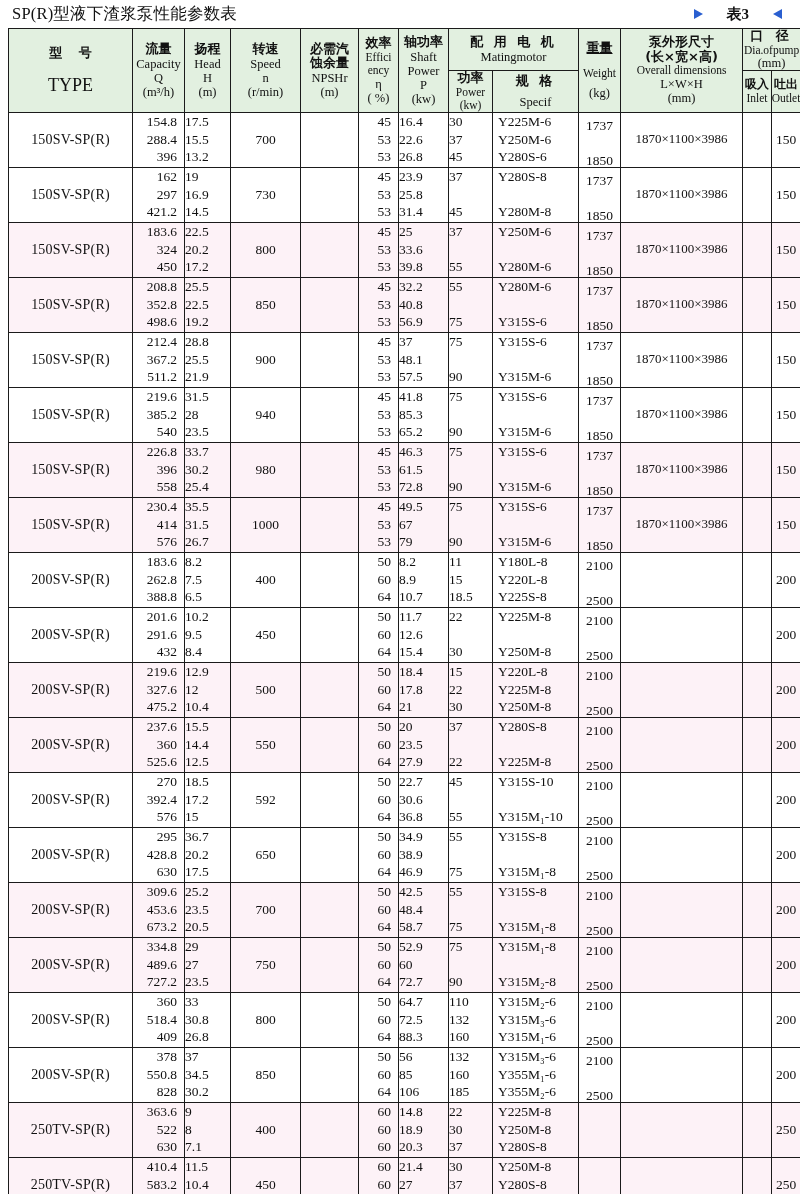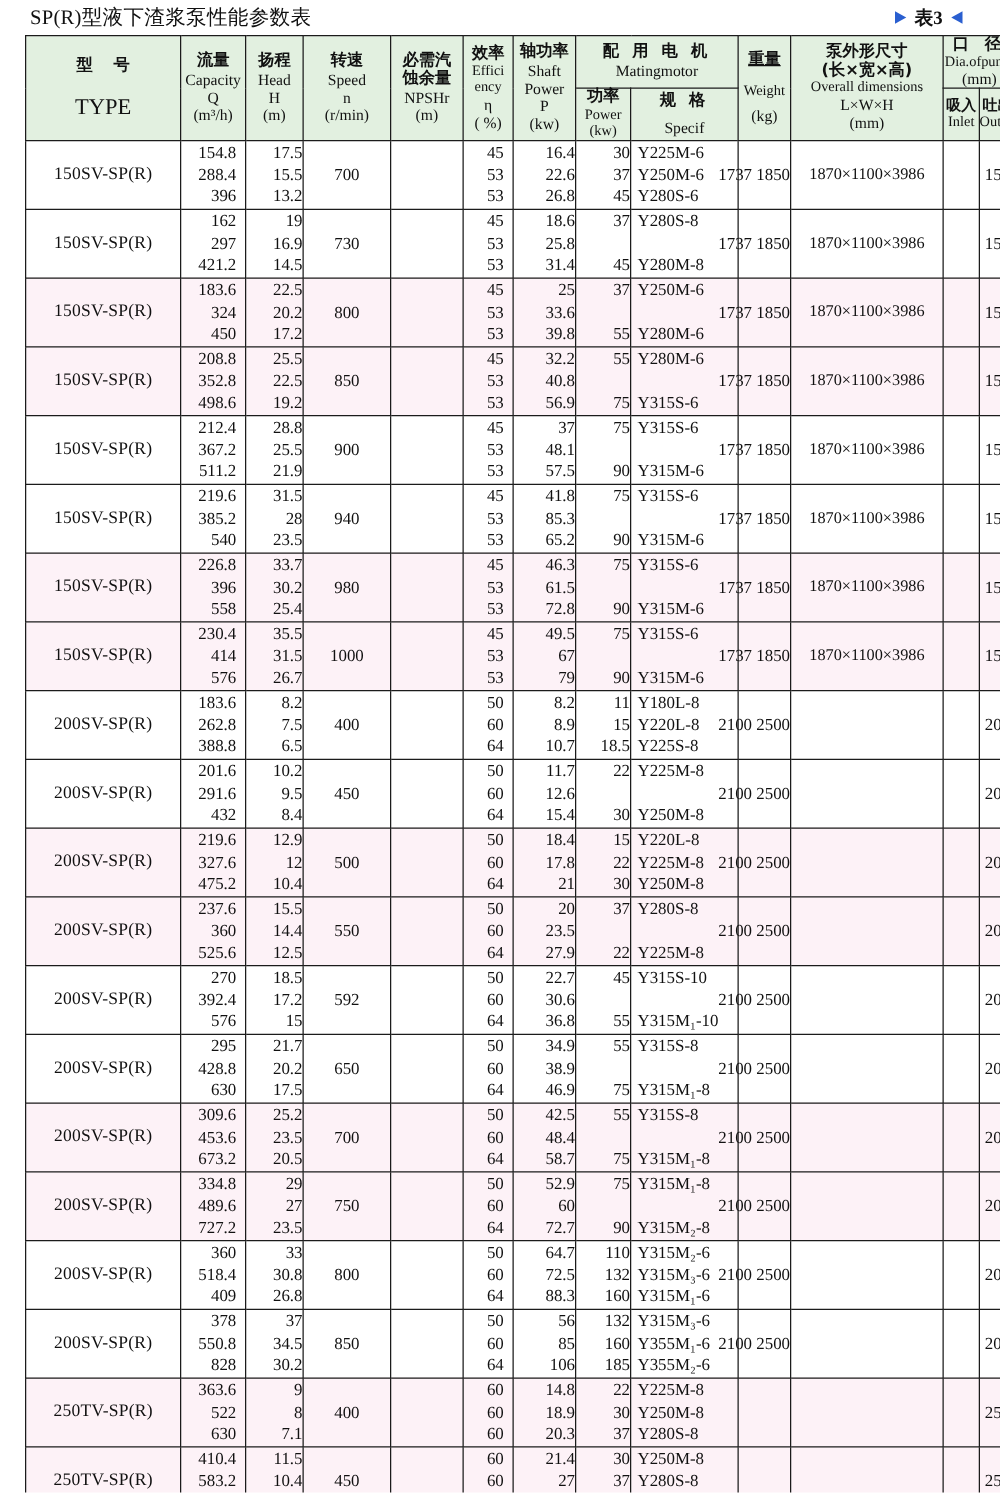--- a/index.html
+++ b/index.html
@@ -3,33 +3,33 @@
 <meta charset="utf-8">
 <style>
   html,body{margin:0;padding:0;}
   body{
     width:800px;height:1194px;
     background:#ffffff;
     font-family:"Liberation Serif","DejaVu Serif",serif;
     color:#111;
     overflow:hidden;
   }
-  .page{position:relative;width:800px;height:1194px;box-sizing:border-box;padding:0 20px;}
+  .page{position:relative;width:800px;height:1194px;box-sizing:border-box;padding:0 8px;}
 
   
   .titlebar{
     position:relative;height:28px;
     display:flex;align-items:center;justify-content:space-between;
     padding:0 2px 0 4px;box-sizing:border-box;
   }
   .doc-title{
     font-size:16.5px;letter-spacing:.2px;white-space:nowrap;
     font-family:"Liberation Serif","DejaVu Serif",serif;
   }
-  .tablabel{display:flex;align-items:center;gap:7px;padding-right:8px;}
+  .tablabel{display:flex;align-items:center;gap:24px;padding-right:8px;}
   .tablabel .txt{font-size:15px;font-weight:700;}
   .tri{width:0;height:0;border-top:5px solid transparent;border-bottom:5px solid transparent;}
   .tri.left{border-left:9px solid #2a5fd0;}
   .tri.right{border-right:9px solid #2a5fd0;}
 
   
   table.pt{
     border-collapse:collapse;
     width:792px;
     table-layout:fixed;
@@ -59,24 +59,24 @@
   tbody td{
     background:#ffffff;
     font-size:13.5px;
     line-height:1.30;
     height:54px;
   }
   tbody tr.tint td{background:#fdf2f7;}
   .type{font-size:14px;letter-spacing:.2px;white-space:nowrap;}
   .stack{display:flex;flex-direction:column;justify-content:center;height:100%;line-height:1.30;}
   .stack.r{align-items:flex-end;padding-right:7px;}
-  .stack.c{align-items:flex-end;}
+  .stack.c{align-items:flex-start;}
   .stack.l{align-items:flex-start;padding-left:5px;}
   .stack span{display:block;white-space:nowrap;}
-  .spread{display:flex;flex-direction:row;justify-content:flex-end;height:46px;}
+  .spread{display:flex;flex-direction:column;justify-content:flex-start;height:46px;}
   .spread span{display:block;white-space:nowrap;}
   .mid{display:flex;align-items:center;justify-content:center;height:100%;}
 </style>
 </head>
 <body>
 
 <div class="page">
 
   <div class="titlebar">
     <div class="doc-title">SP(R)型液下渣浆泵性能参数表</div>
@@ -319,21 +319,21 @@
           </td>
           <td>
             <div class="stack r">
               <span>45</span>
               <span>53</span>
               <span>53</span>
             </div>
           </td>
           <td>
             <div class="stack c">
-              <span>18.6</span>
+              <span>23.9</span>
               <span>25.8</span>
               <span>31.4</span>
             </div>
           </td>
           <td>
             <div class="stack c">
               <span>37</span>
               <span>&nbsp;</span>
               <span>45</span>
             </div>
@@ -1127,21 +1127,21 @@
           </td>
           <td>
             <div class="stack r">
               <span>295</span>
               <span>428.8</span>
               <span>630</span>
             </div>
           </td>
           <td>
             <div class="stack c">
-              <span>21.7</span>
+              <span>36.7</span>
               <span>20.2</span>
               <span>17.5</span>
             </div>
           </td>
           <td>
             <div class="mid">650</div>
           </td>
           <td>
             <div class="mid">&nbsp;</div>
           </td>

